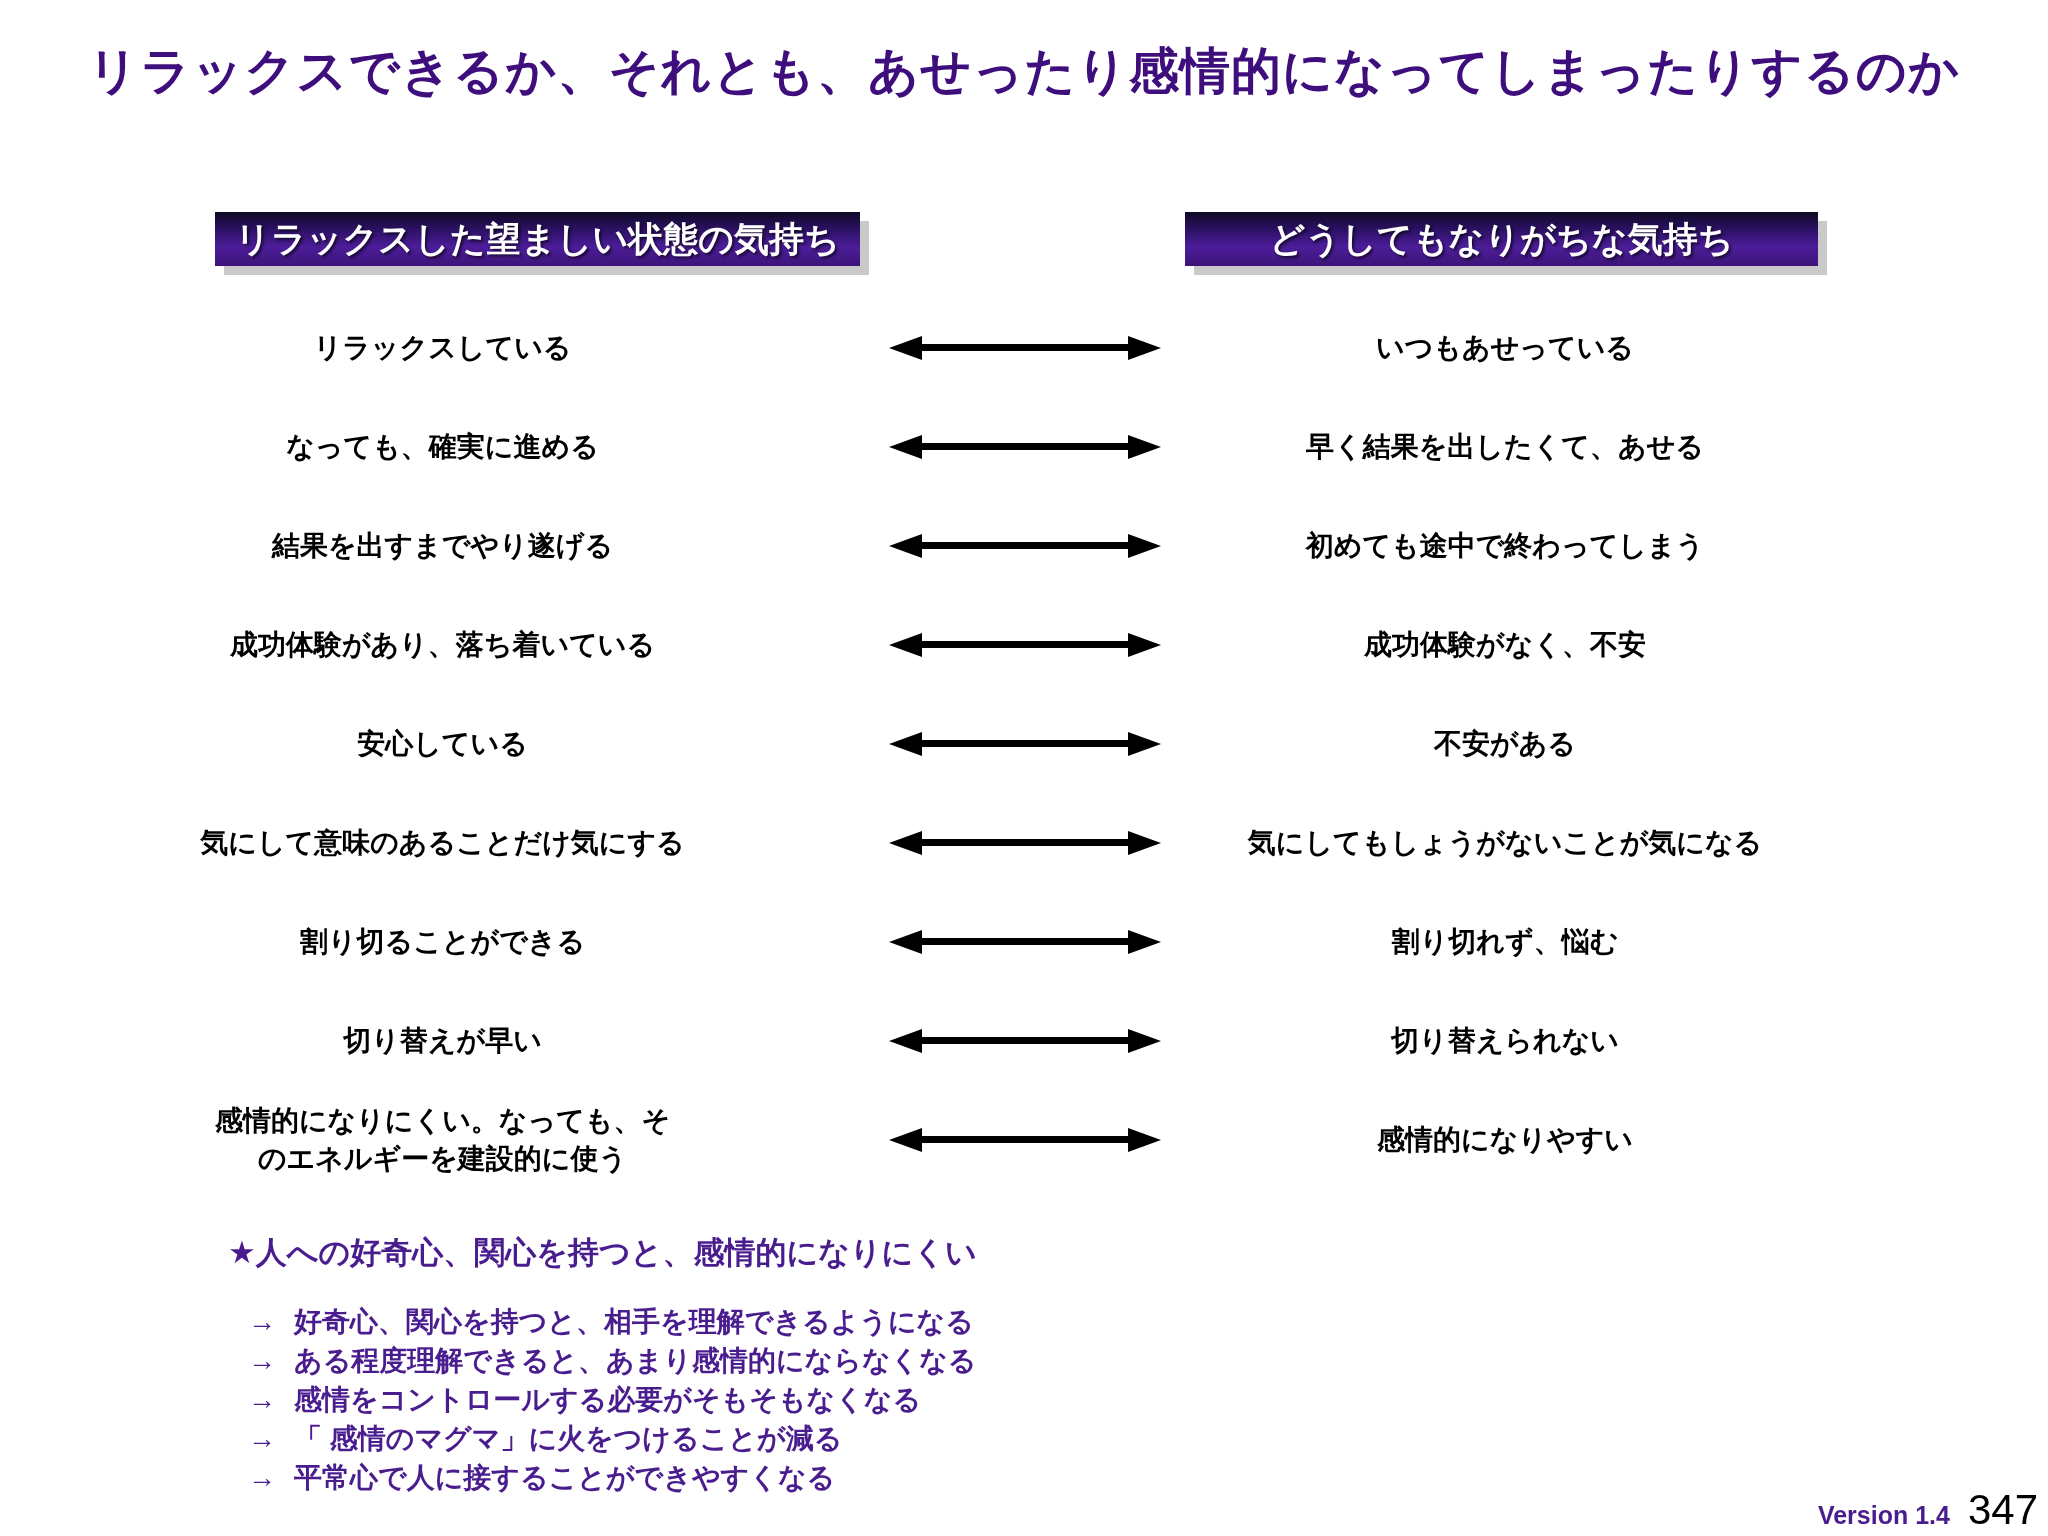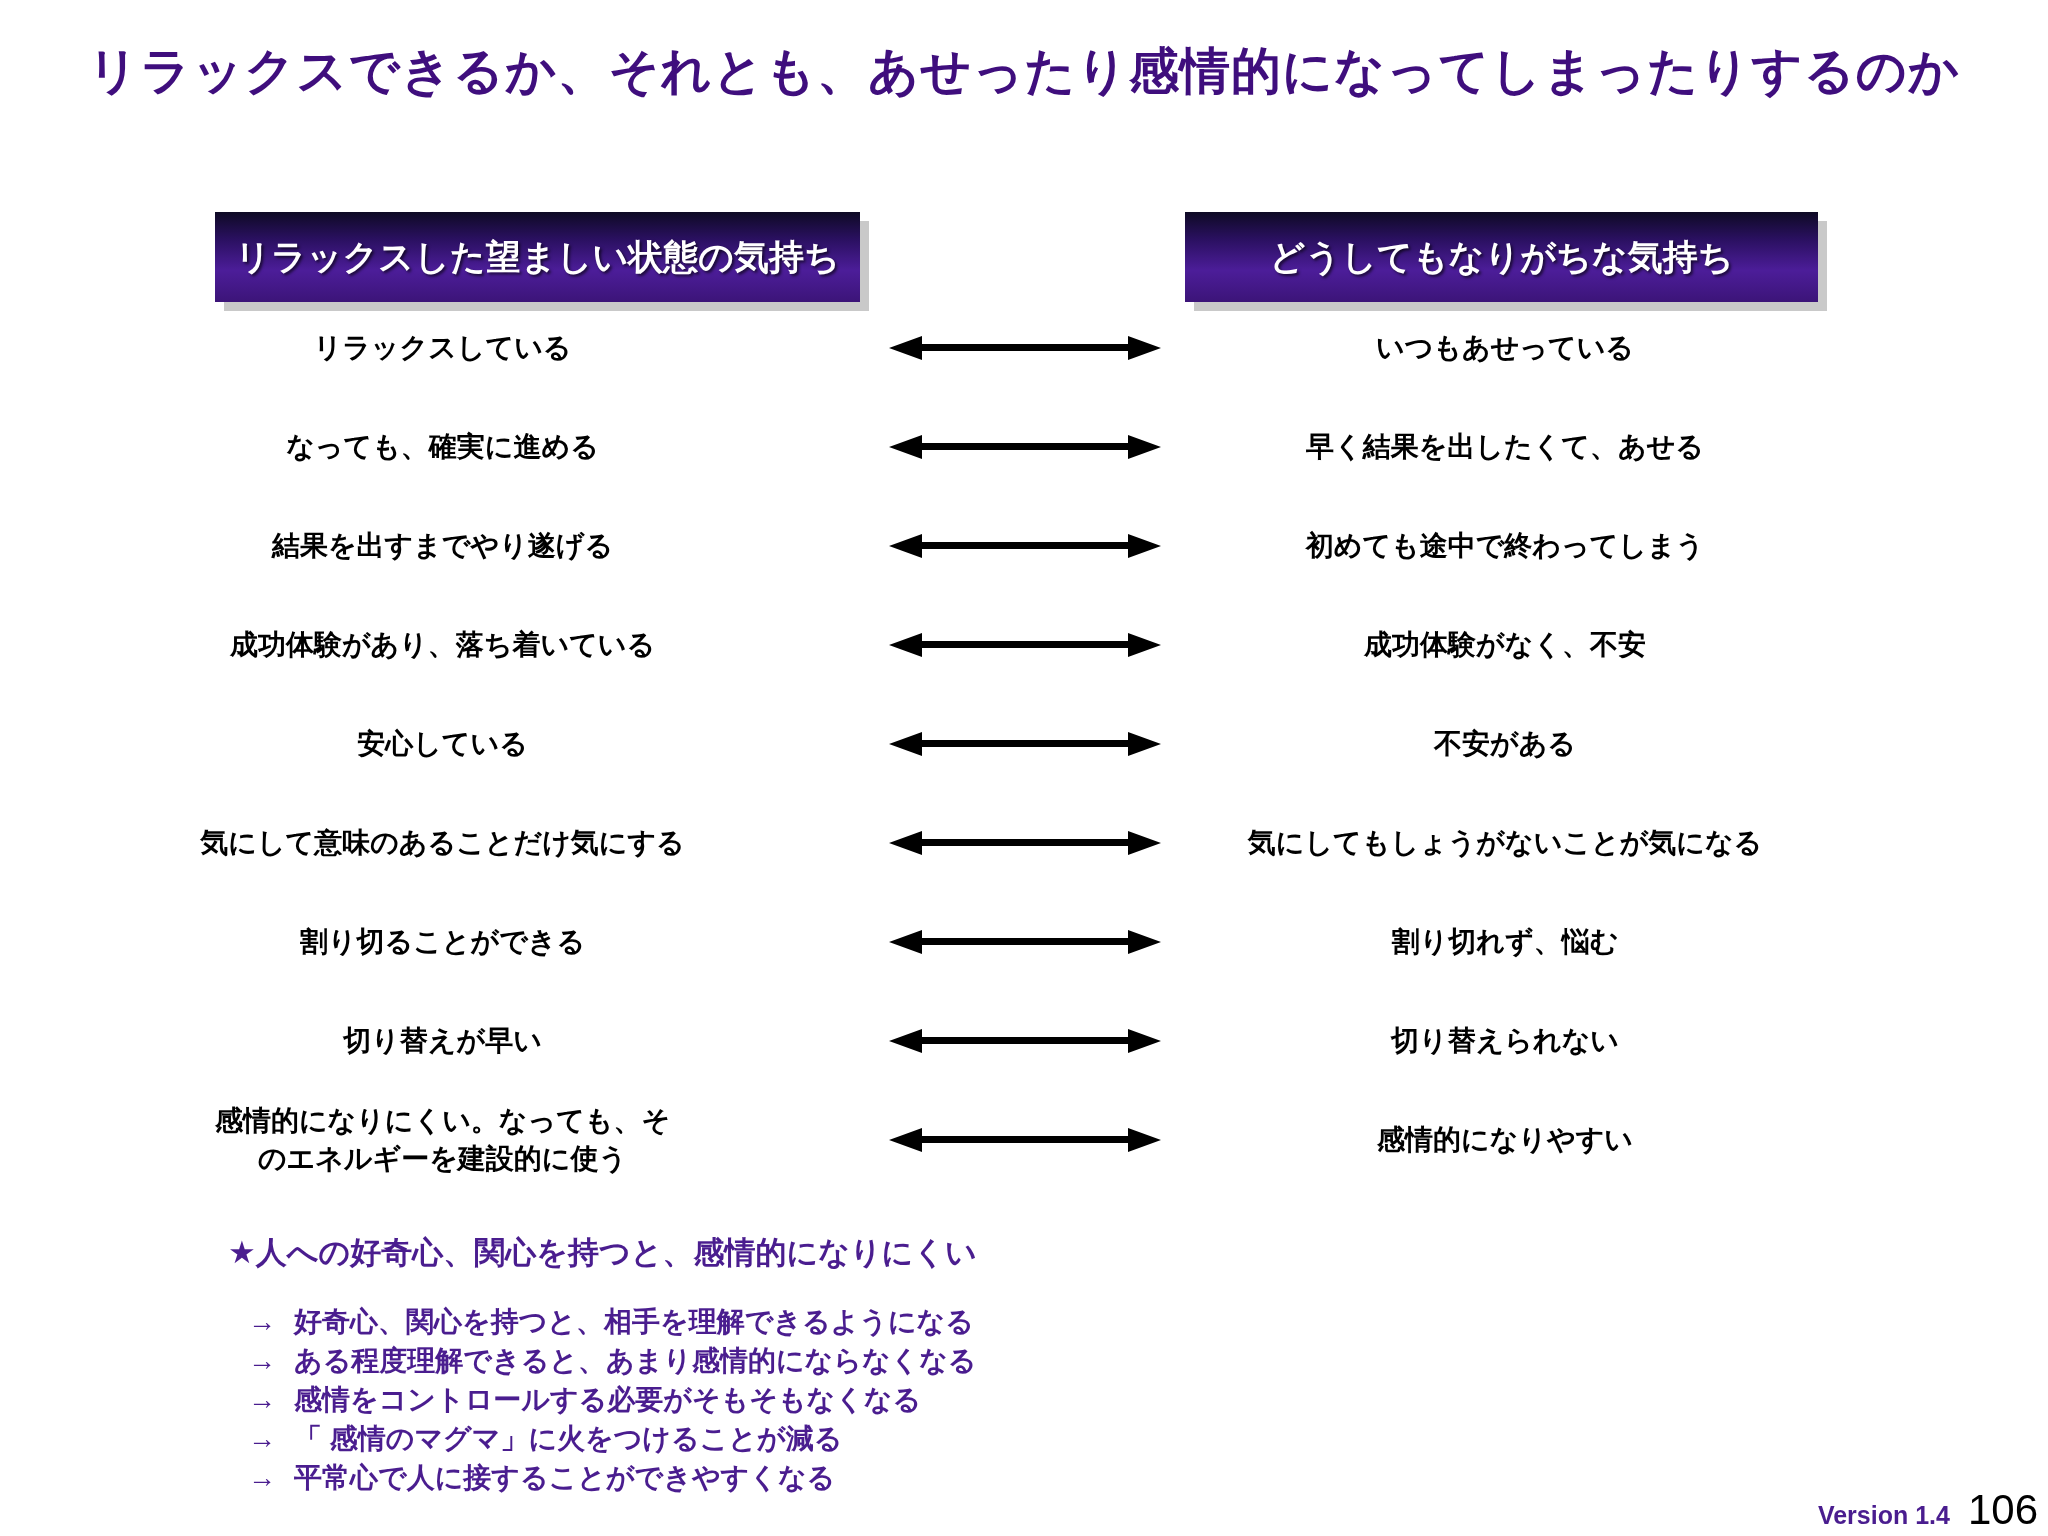--- a/index.html
+++ b/index.html
@@ -14,21 +14,21 @@
   .slide-title {
     position:absolute; top:38px; left:0; width:100%;
     text-align:center;
     font-size:50px; font-weight:bold;
     color:#3f0e7d;
     letter-spacing:1px;
     white-space:nowrap;
   }
 
   .hdr {
-    position:absolute; top:212px; height:90px;
+    position:absolute; top:212px; height:54px;
     background:linear-gradient(180deg,#0e0a24 0%,#2a1060 30%,#4c1d99 65%,#3c1478 100%);
     box-shadow:9px 9px 0 #c9c9c9;
     display:flex; align-items:center; justify-content:center;
     color:#ffffff; font-weight:bold; font-size:35px;
     text-shadow:2px 2px 3px rgba(0,0,0,0.65);
     white-space:nowrap;
   }
   .hdr-left  { left:215px;  width:645px; }
   .hdr-right { left:1185px; width:633px; }
 
@@ -184,14 +184,14 @@
     </div>
     <div class="note-item">
       <span class="arr">→</span>
       <span class="txt">平常心で人に接することができやすくなる</span>
     </div>
   </div>
 </div>
 
 <div class="footer">
   <span class="ver">Version 1.4</span>
-  <span class="page">106</span>
+  <span class="page">347</span>
 </div>
 
 </body></html>

